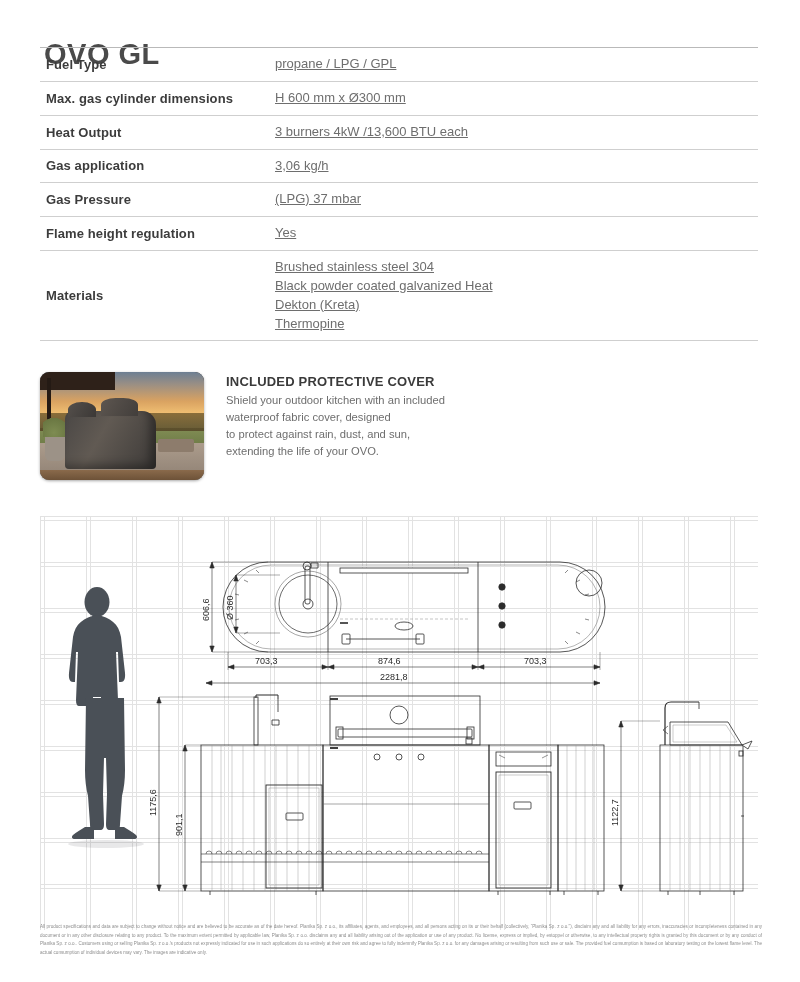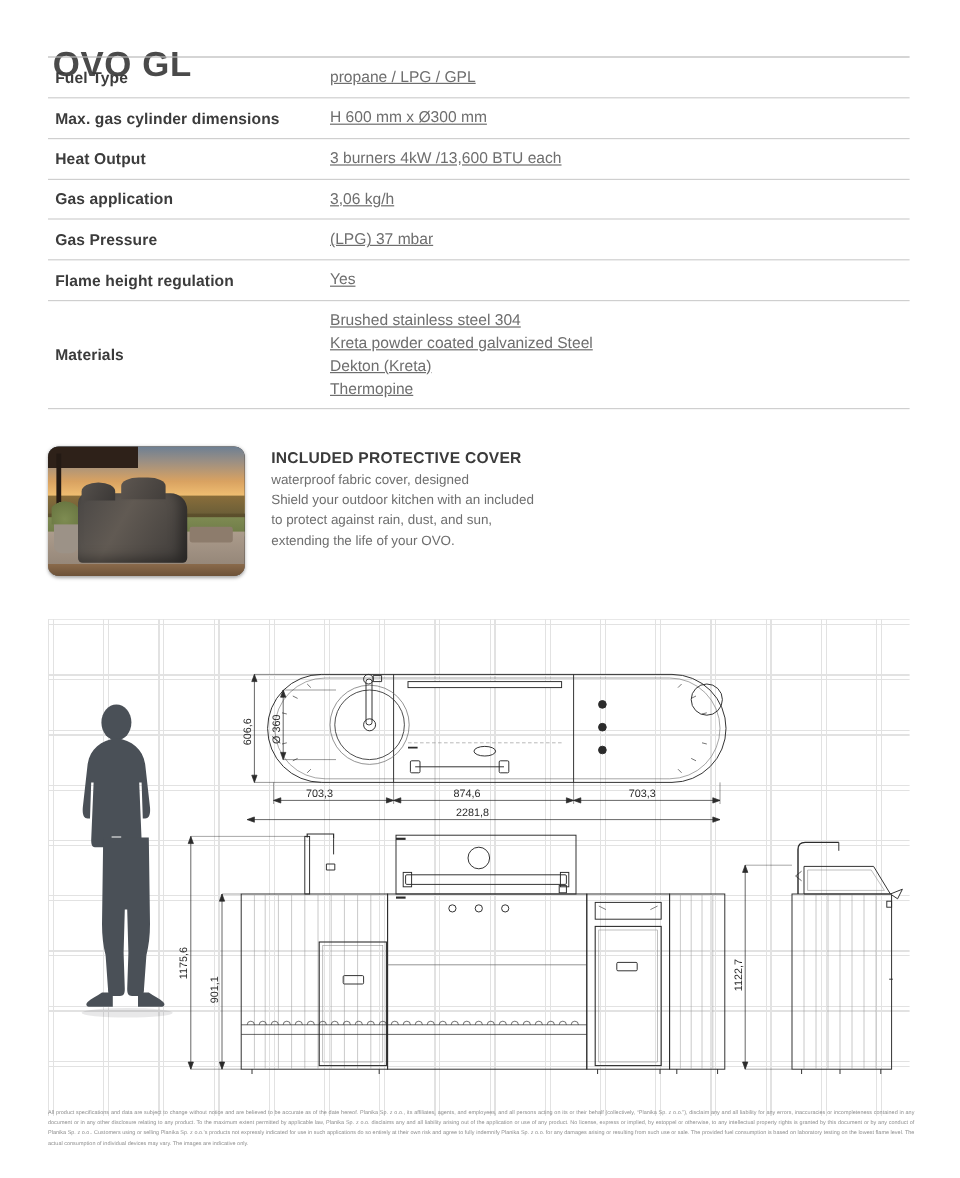--- a/index.html
+++ b/index.html
@@ -208,21 +208,21 @@
     <tr>
       <td class="spec-label">Flame height regulation</td>
       <td class="spec-value">
         <span class="mline">Yes</span>
       </td>
     </tr>
     <tr>
       <td class="spec-label">Materials</td>
       <td class="spec-value">
         <span class="mline">Brushed stainless steel 304</span>
-        <span class="mline">Kreta powder coated galvanized Steel</span>
+        <span class="mline">Black powder coated galvanized Heat</span>
         <span class="mline">Dekton (Kreta)</span>
         <span class="mline">Thermopine</span>
       </td>
     </tr>
   </tbody>
 </table>
 
 <div class="cover-section">
   <div class="cover-photo">
     <div class="ph-sky"></div>
@@ -232,22 +232,22 @@
     <div class="ph-deck"></div>
     <div class="ph-roof"></div>
     <div class="ph-post"></div>
     <div class="ph-bench"></div>
     <div class="ph-cover"></div>
     <div class="ph-plant1"></div>
     <div class="ph-plant2"></div>
   </div>
   <div class="cover-text">
     <div class="cover-heading">INCLUDED PROTECTIVE COVER</div>
+    <div class="cover-line">Shield your outdoor kitchen with an included</div>
     <div class="cover-line">waterproof fabric cover, designed</div>
-    <div class="cover-line">Shield your outdoor kitchen with an included</div>
     <div class="cover-line">to protect against rain, dust, and sun,</div>
     <div class="cover-line">extending the life of your OVO.</div>
   </div>
 </div>
 
 <div class="drawing">
   <svg width="718" height="414" viewBox="0 0 718 414">
 
     <g fill="#4a5057">
       <ellipse cx="57" cy="86" rx="12.5" ry="15"></ellipse>

